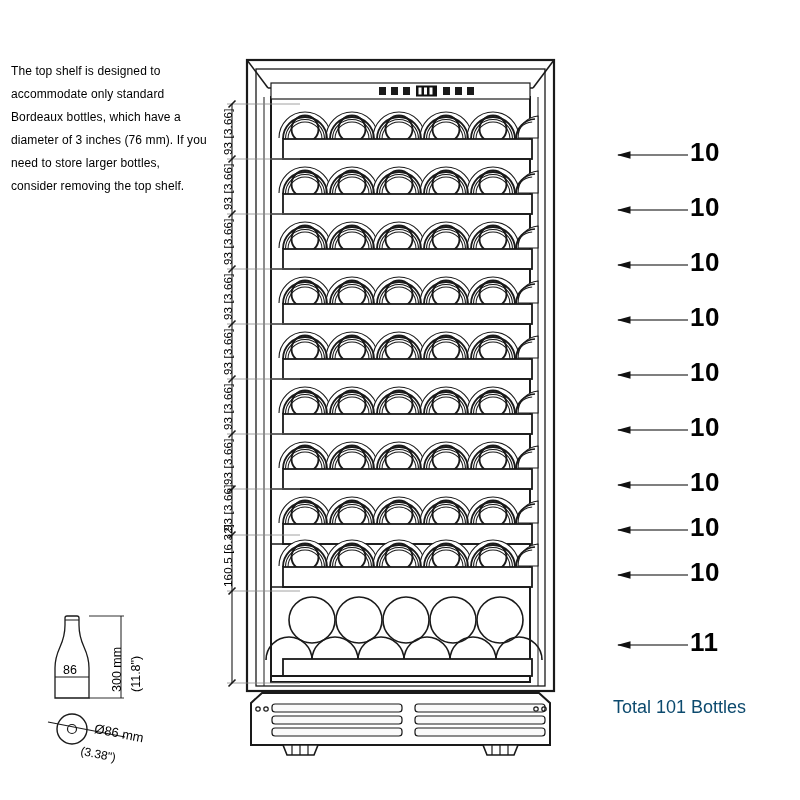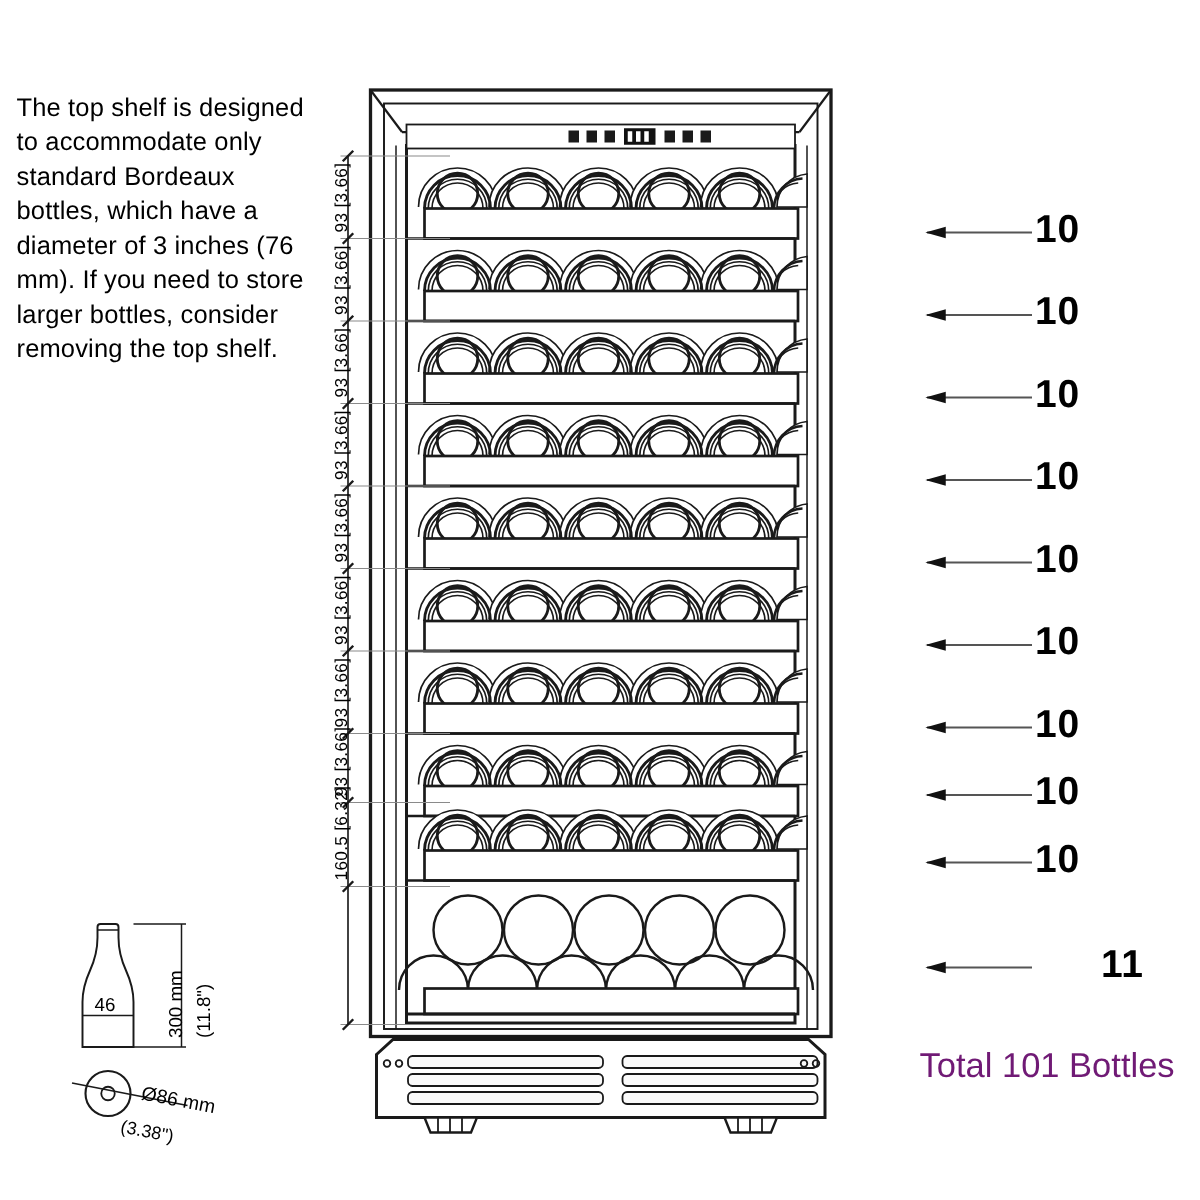--- a/index.html
+++ b/index.html
@@ -9,21 +9,21 @@
     font-family:"Liberation Sans", sans-serif;
     color:#000000;
     overflow:hidden;
     position:relative;
   }
   #stage{position:absolute;left:0;top:0;width:800px;height:800px;}
 
   
   #note{
     position:absolute;left:11px;top:60px;width:196px;
-    font-size:17px;line-height:23px;color:#000;
+    font-size:12px;line-height:23px;color:#000;
     letter-spacing:0.1px;
   }
 
   
   .dimlabel{
     position:absolute;
     font-size:11.5px;
     white-space:nowrap;
     transform-origin:0 0;
     transform:rotate(-90deg);
@@ -34,22 +34,22 @@
   
   .countlabel{
     position:absolute;
     font-size:26px;
     font-weight:700;
     color:#000;
     letter-spacing:0.5px;
   }
   #total{
     position:absolute;
-    font-size:23px;
-    color:#701a75;
+    font-size:18px;
+    color:#0c4a6e;
     left:613px;top:697px;
     white-space:nowrap;
   }
 
   
   .btl-txt{position:absolute;font-size:12.5px;color:#000;white-space:nowrap;}
   .btl-rot{transform-origin:0 0;transform:rotate(-90deg);}
   .btl-dia{
     position:absolute;font-size:13px;white-space:nowrap;color:#000;
     transform-origin:0 0;transform:rotate(11deg);
@@ -514,24 +514,24 @@
   <div id="counttext-layer">
       <div class="countlabel" style="left: 690px; top: 137px;">10</div>
       <div class="countlabel" style="left: 690px; top: 192px;">10</div>
       <div class="countlabel" style="left: 690px; top: 247px;">10</div>
       <div class="countlabel" style="left: 690px; top: 302px;">10</div>
       <div class="countlabel" style="left: 690px; top: 357px;">10</div>
       <div class="countlabel" style="left: 690px; top: 412px;">10</div>
       <div class="countlabel" style="left: 690px; top: 467px;">10</div>
       <div class="countlabel" style="left: 690px; top: 512px;">10</div>
       <div class="countlabel" style="left: 690px; top: 557px;">10</div>
-      <div class="countlabel" style="left: 690px; top: 627px; margin-left: 44px;">11</div>
+      <div class="countlabel" style="left: 690px; top: 627px;">11</div>
     </div>
 
   <div id="total">Total 101 Bottles</div>
 
   <div class="btl-txt btl-rot" style="left:110px;top:692px;">300 mm</div>
   <div class="btl-txt btl-rot" style="left:129px;top:692px;">(11.8")</div>
-  <div class="btl-txt" style="left:63px;top:663px;">46</div>
+  <div class="btl-txt" style="left:63px;top:663px;">86</div>
   <div class="btl-dia" style="left:96px;top:721px;">Ø86 mm</div>
   <div class="btl-dia2" style="left:82px;top:744px;">(3.38")</div>
 
 </div>
 
 </body></html>

